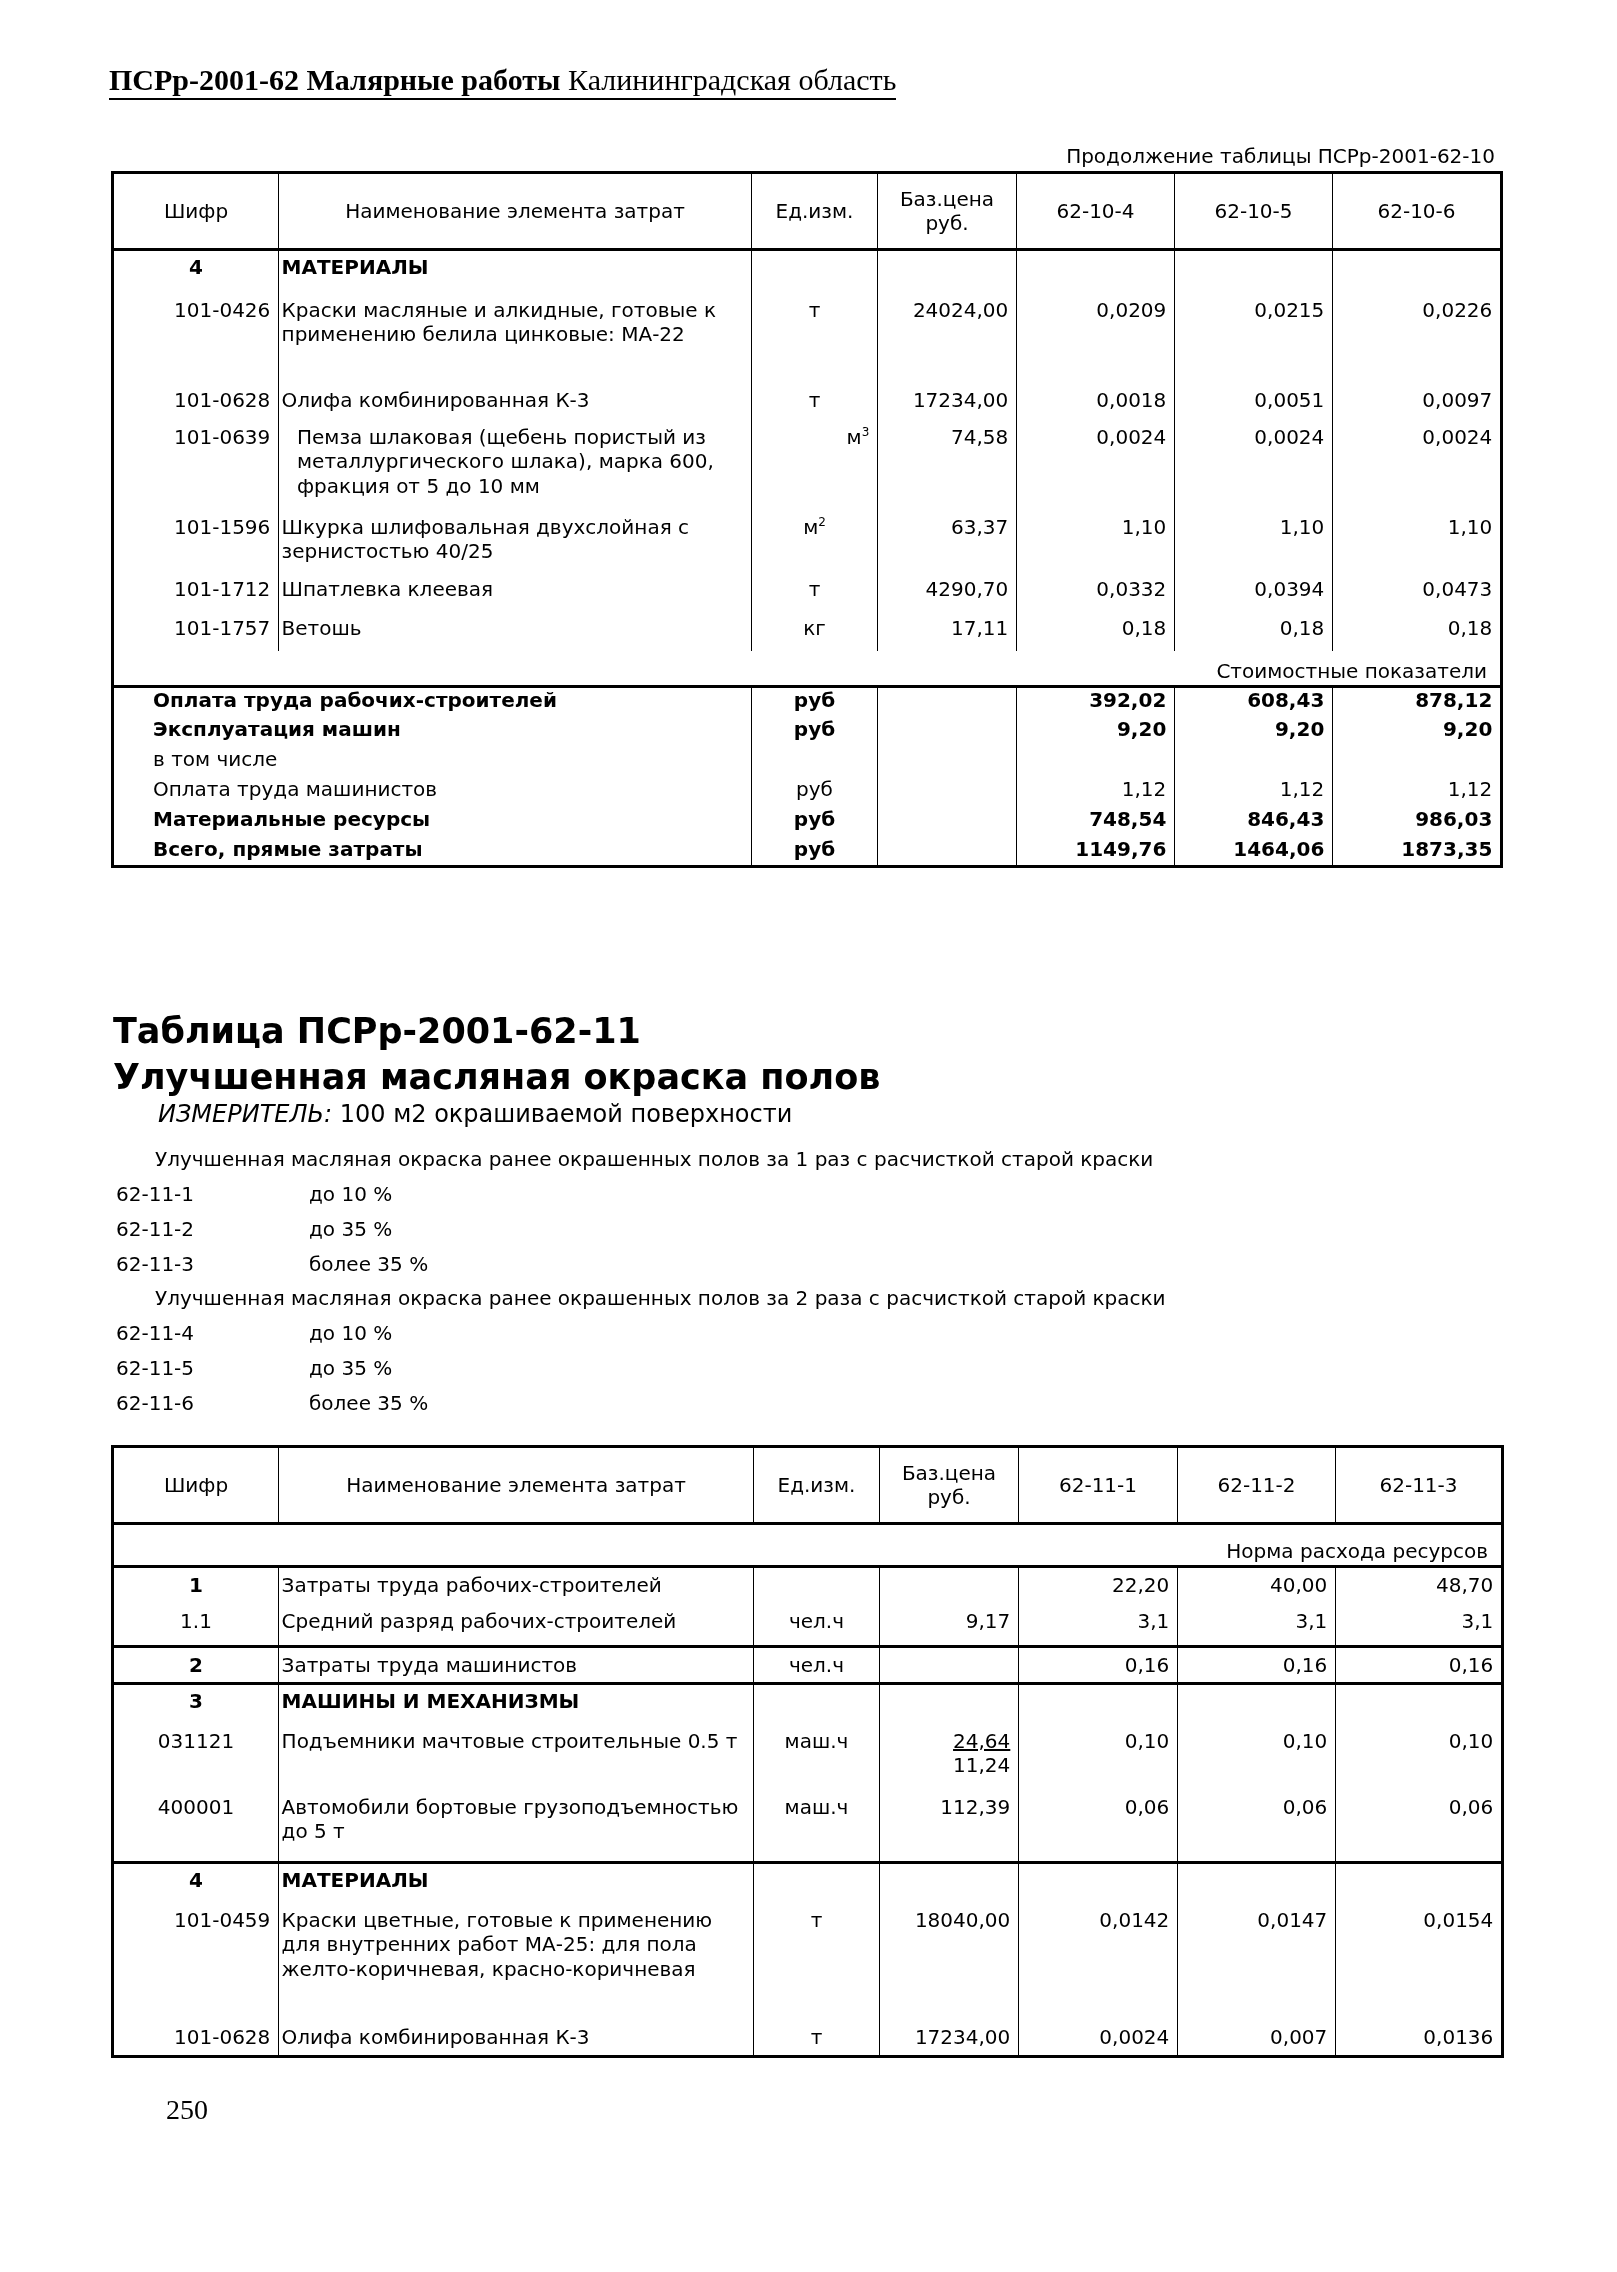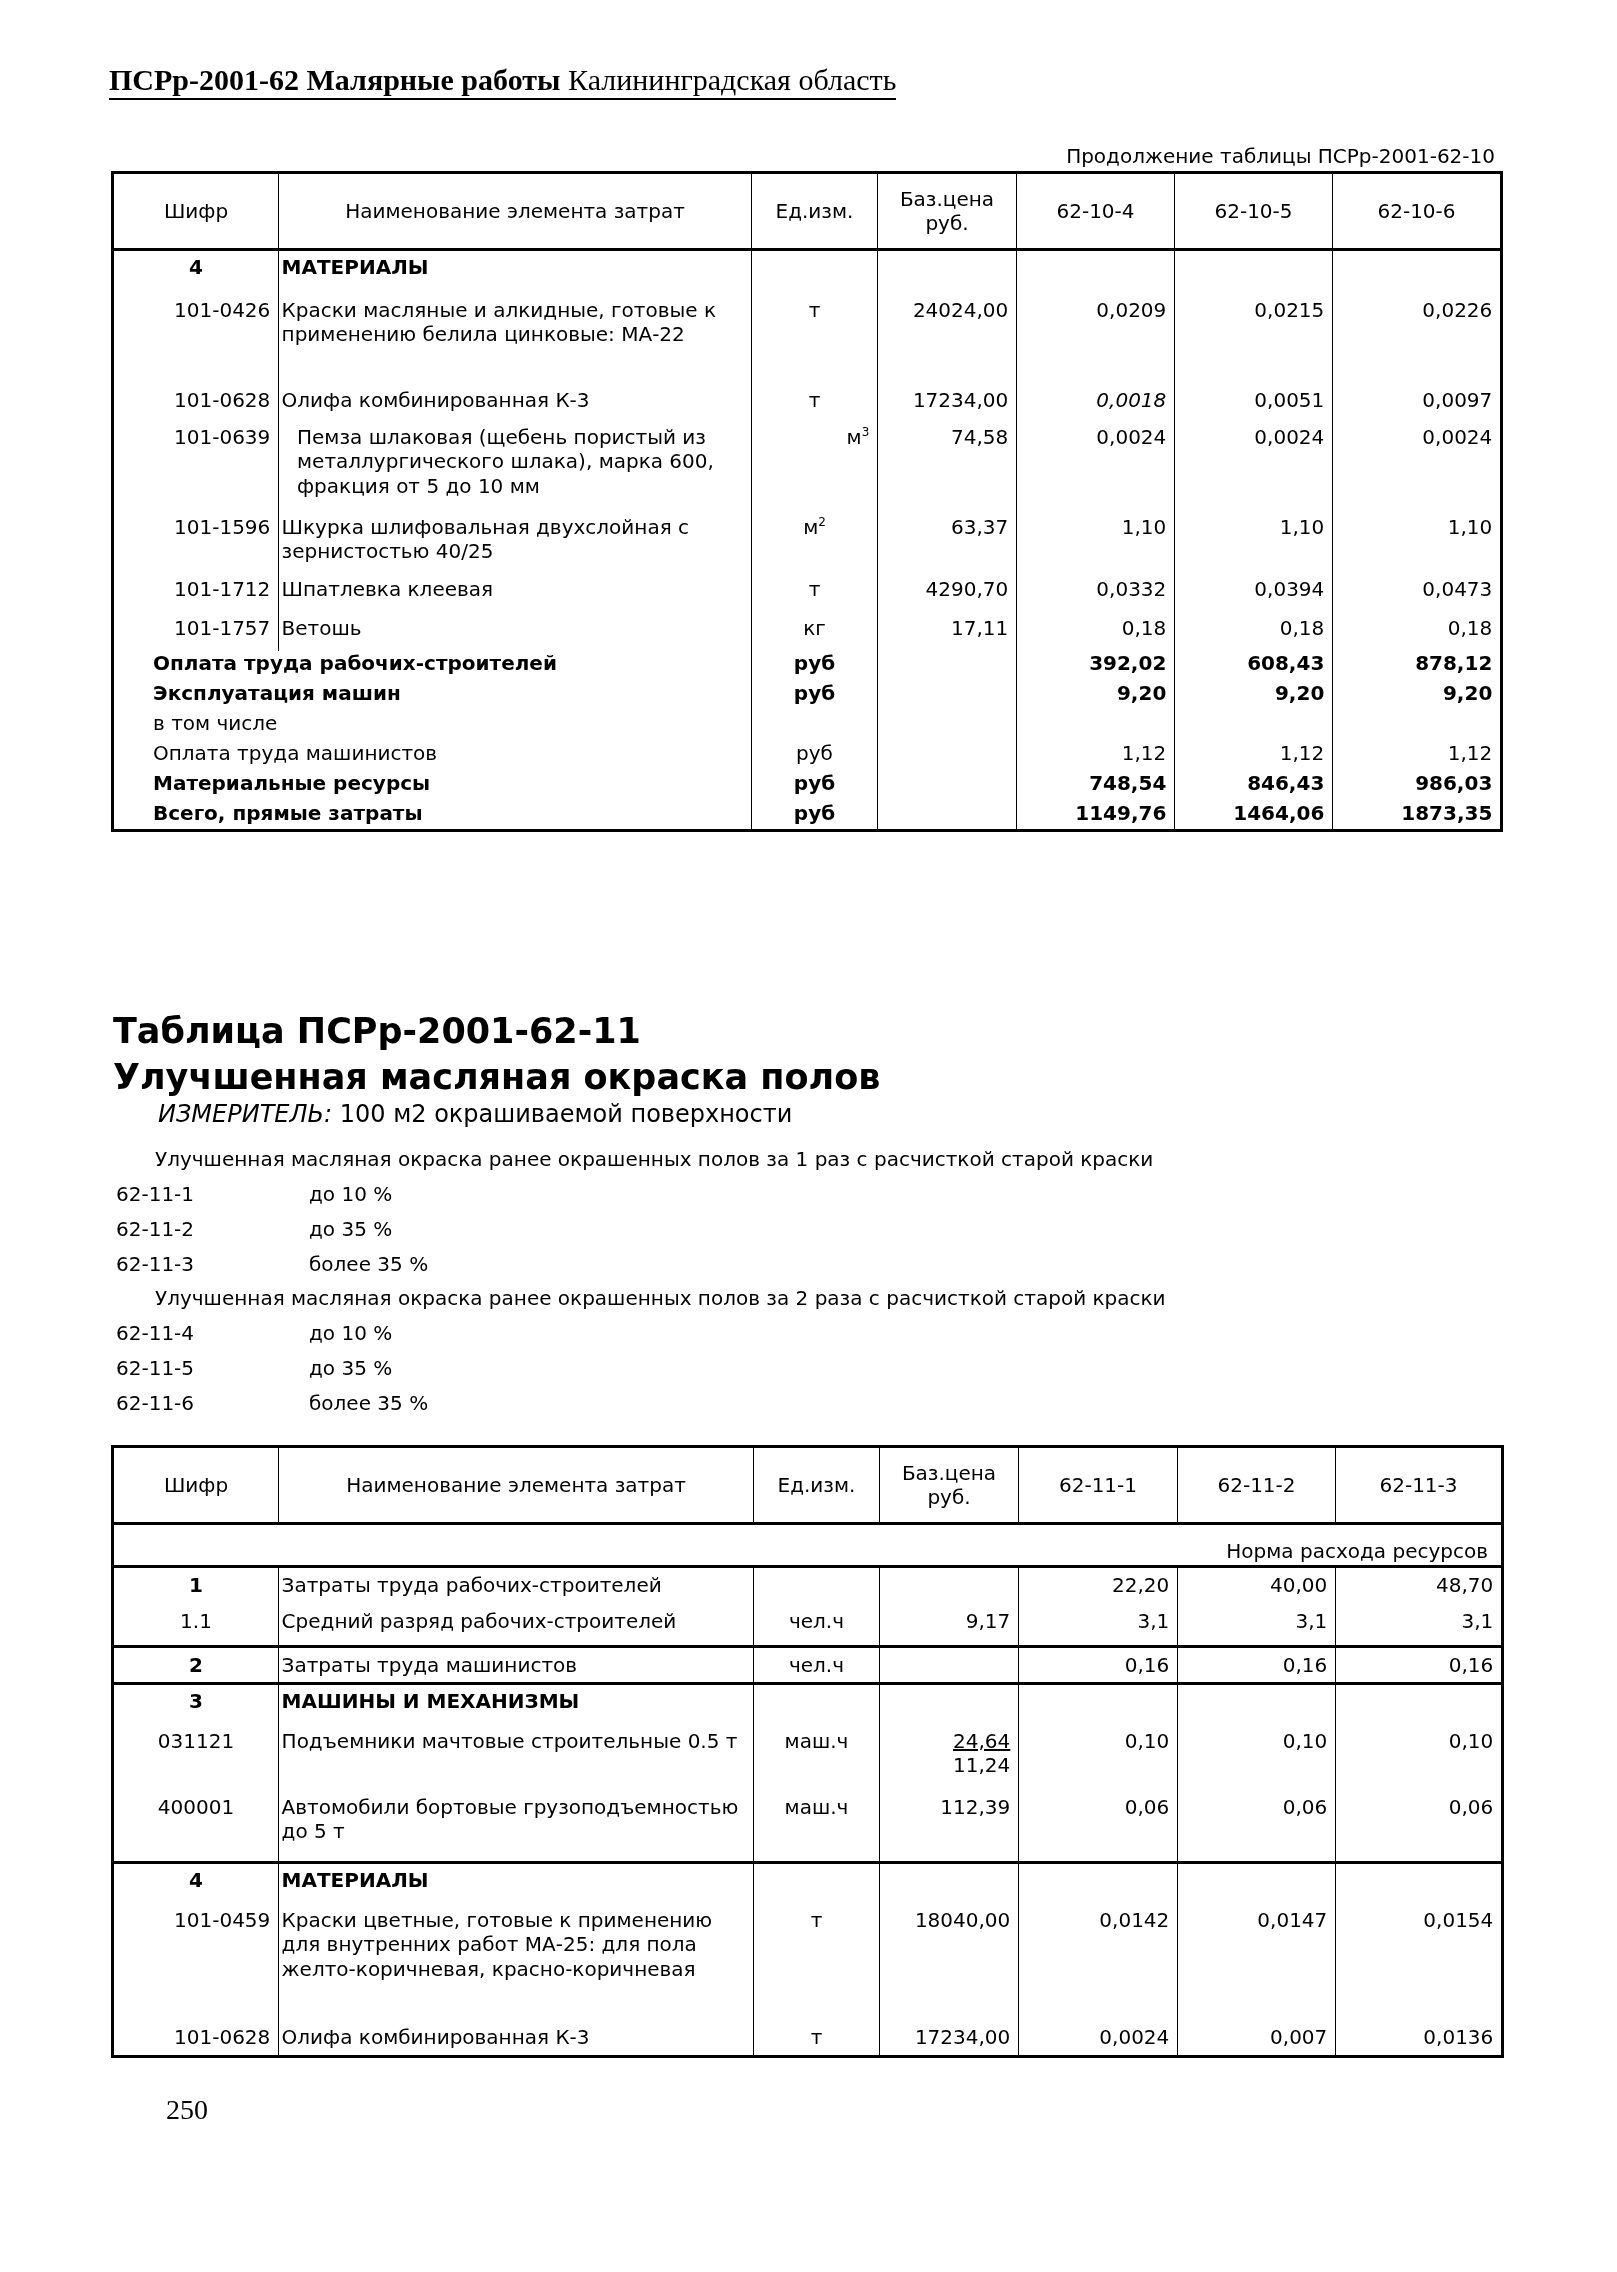--- a/index.html
+++ b/index.html
@@ -88,21 +88,21 @@
         <td class="r" style="padding-top:5.2px;">0,0215</td>
         <td class="last r" style="padding-top:5.2px;">0,0226</td>
       </tr>
       <tr style="height: 37px;">
         <td class="first r" style="padding-top:5.2px;">101-0628</td>
         <td style="padding-top:5.2px;padding-left:2.6px;">Олифа комбинированная К-3</td>
         <td class="c" style="padding-top:5.2px;"><span>т</span></td>
         <td class="r" style="padding-top:5.2px;">
           <div>17234,00</div>
         </td>
-        <td class="r" style="padding-top:5.2px;font-style:italic;">0,0018</td>
+        <td class="r" style="padding-top:5.2px;">0,0018</td>
         <td class="r" style="padding-top:5.2px;">0,0051</td>
         <td class="last r" style="padding-top:5.2px;">0,0097</td>
       </tr>
       <tr style="height: 90px;">
         <td class="first r" style="padding-top:5.2px;">101-0639</td>
         <td style="padding-top:5.2px;padding-left:18px;">Пемза шлаковая (щебень пористый из металлургического шлака), марка 600, фракция от 5 до 10 мм</td>
         <td class="c" style="padding-top:5.2px;text-align:right;"><span>м</span><sup>3</sup></td>
         <td class="r" style="padding-top:5.2px;">
           <div>74,58</div>
         </td>
@@ -135,20 +135,23 @@
       <tr style="height: 40px;">
         <td class="first r" style="padding-top:5.2px;">101-1757</td>
         <td style="padding-top:5.2px;padding-left:2.6px;">Ветошь</td>
         <td class="c" style="padding-top:5.2px;"><span>кг</span></td>
         <td class="r" style="padding-top:5.2px;">
           <div>17,11</div>
         </td>
         <td class="r" style="padding-top:5.2px;">0,18</td>
         <td class="r" style="padding-top:5.2px;">0,18</td>
         <td class="last r" style="padding-top:5.2px;">0,18</td>
+      </tr>
+      <tr class="thick-bottom" style="height: 36px;">
+        <td class="first last span-label" style="vertical-align:bottom;padding-bottom:1.3px;" colspan="7">Стоимостные показатели</td>
       </tr>
       <tr style="height: 30px;">
         <td class="first b" style="padding-left:39px;" colspan="2">Оплата труда рабочих-строителей</td>
         <td class="c b">руб</td>
         <td></td>
         <td class="r b">392,02</td>
         <td class="r b">608,43</td>
         <td class="last r b">878,12</td>
       </tr>
       <tr style="height: 30px;">

